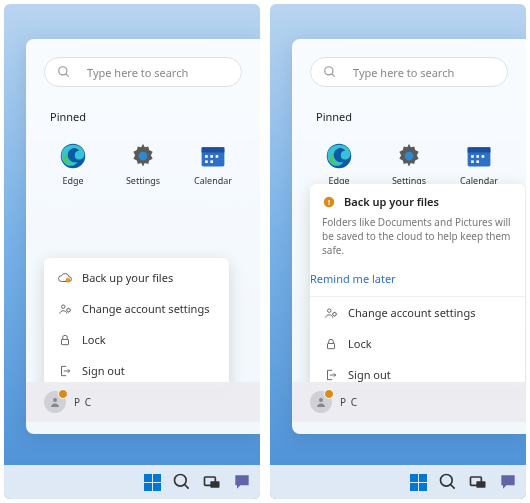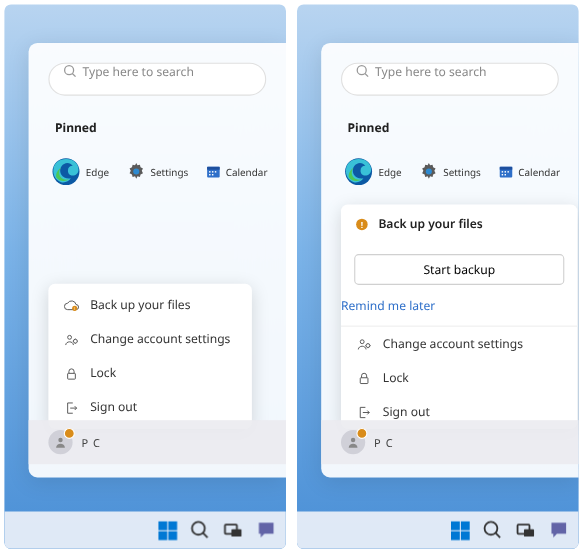--- a/index.html
+++ b/index.html
@@ -1,24 +1,24 @@
 <!DOCTYPE html>
 <html><head>
 <meta charset="utf-8">
 <style>
 *{margin:0;padding:0;box-sizing:border-box;font-family:"Segoe UI",system-ui,sans-serif}
 body{width:530px;height:503px;display:flex;gap:10px;padding:4px;background:#fff}
 .panel{flex:1;position:relative;background:linear-gradient(180deg,#b8d4f0 0%,#7bb3e8 45%,#4a8fd6 100%);border-radius:6px;overflow:hidden}
 .startmenu{position:absolute;top:35px;left:22px;right:0;bottom:65px;background:rgba(255,255,255,0.92);border-radius:8px 0 0 8px;backdrop-filter:blur(20px);box-shadow:0 4px 20px rgba(0,0,0,0.1)}
-.searchbox{margin:18px 18px 8px;height:30px;background:#fff;border:1px solid #e0e0e0;border-radius:15px;display:flex;align-items:flex-start;padding:0 12px;gap:4px}
+.searchbox{margin:18px 18px 8px;height:30px;background:#fff;border:1px solid #e0e0e0;border-radius:15px;display:flex;align-items:center;padding:0 12px;gap:16px}
 .searchbox svg{width:14px;height:14px;opacity:0.6}
 .searchbox span{font-size:11px;color:#888}
-.section-label{font-size:11px;font-weight:700;color:#222;padding:14px 24px 8px}
+.section-label{font-size:11px;font-weight:400;color:#222;padding:14px 24px 8px}
 .pinned-grid{display:flex;gap:12px;padding:4px 18px}
-.pinned-item{width:60px;display:flex;flex-direction:row;align-items:center;gap:4px;padding:6px 2px;border-radius:4px;cursor:pointer}
+.pinned-item{width:60px;display:flex;flex-direction:column;align-items:center;gap:4px;padding:6px 2px;border-radius:4px;cursor:pointer}
 .pinned-icon{width:28px;height:28px;display:flex;align-items:center;justify-content:center}
 .pinned-item span{font-size:9px;color:#333}
 .userbar{position:absolute;bottom:12px;left:0;right:0;height:40px;background:rgba(235,235,240,0.9);display:flex;align-items:center;padding:0 18px;gap:8px}
 .avatar{width:22px;height:22px;border-radius:50%;background:#d0d0d8;display:flex;align-items:center;justify-content:center;position:relative}
 .avatar svg{width:12px;height:12px}
 .avatar-badge{position:absolute;top:-2px;right:-2px;width:10px;height:10px;border-radius:50%;background:#d98c1a;border:1px solid #fff}
 .username{font-size:10px;color:#444;letter-spacing:1px}
 .usermenu{position:absolute;bottom:44px;left:18px;width:185px;background:#fff;border-radius:6px;box-shadow:0 4px 16px rgba(0,0,0,0.15);padding:4px;font-size:11px}
 .usermenu-item{display:flex;align-items:center;gap:10px;padding:8px 10px;border-radius:4px;cursor:pointer;color:#333}
 .usermenu-item svg{width:14px;height:14px}
@@ -218,23 +218,21 @@
 
     <div class="flyout">
       <div class="flyout-top">
         <div class="flyout-title">
           <svg viewBox="0 0 24 24">
               <circle cx="12" cy="12" r="9" fill="#d98c1a"></circle>
               <text x="12" y="17" font-size="13" fill="#fff" text-anchor="middle" font-weight="bold">!</text>
             </svg>
           <span>Back up your files</span>
         </div>
-      </div>
-      <div class="flyout-btn">
-        <span>Start backup</span>
+        <div class="flyout-desc">Folders like Documents and Pictures will be saved to the cloud to help keep them safe.</div>
       </div>
       <div class="flyout-link">
         <span>Remind me later</span>
       </div>
       <div class="flyout-sep"></div>
       <div class="usermenu-item">
         <svg viewBox="0 0 24 24" fill="none" stroke="#555" stroke-width="1.5">
             <circle cx="9" cy="8" r="3"></circle>
             <path d="M3 20c0-3 3-5 6-5s6 2 6 5"></path>
             <circle cx="18" cy="14" r="3"></circle>

